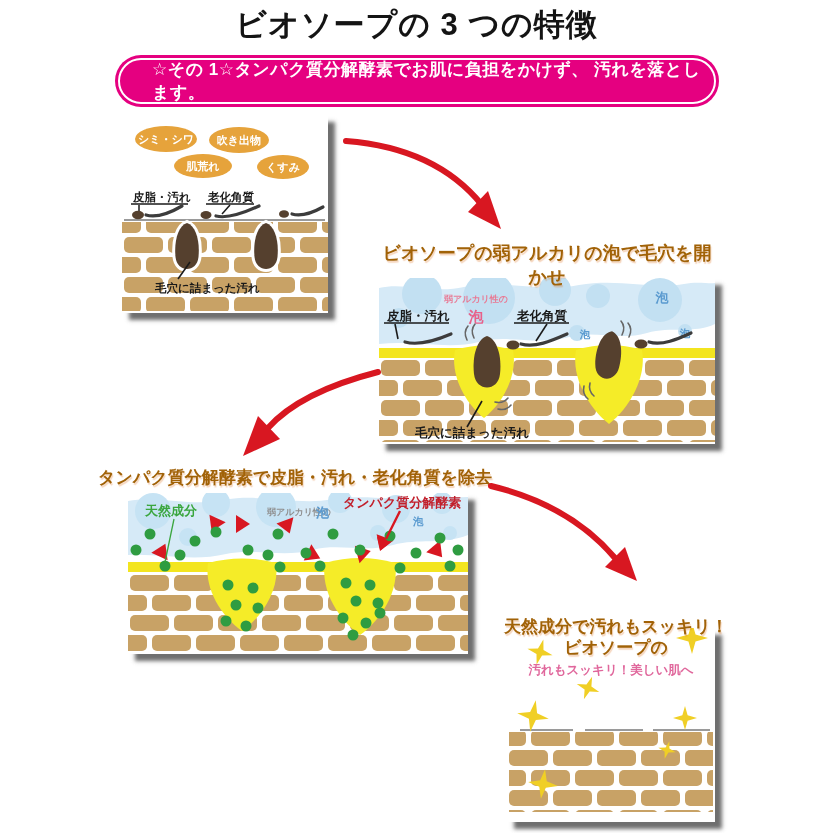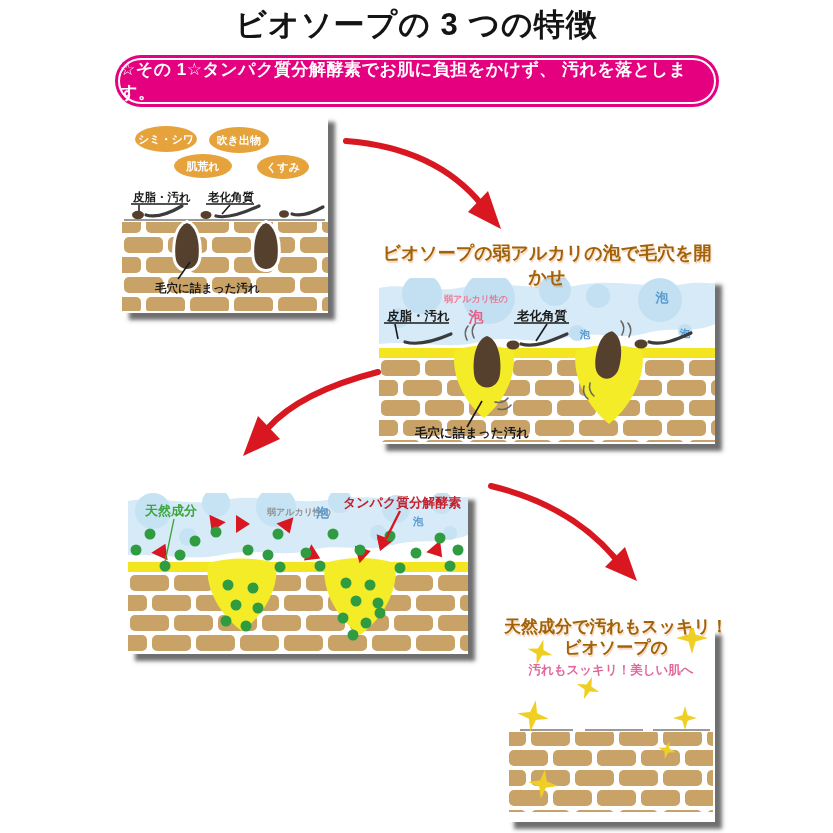--- a/index.html
+++ b/index.html
@@ -4,21 +4,21 @@
 <style>
   html,body{margin:0;padding:0;background:#fff;}
   #stage{position:relative;width:736px;height:833px;background:#fff;overflow:hidden;
          font-family:"Liberation Sans","DejaVu Sans",sans-serif;text-decoration:underline;}
   .abs{position:absolute;}
   #main-title{left:0;top:4px;width:833px;text-align:center;font-size:31px;font-weight:700;
               color:#141414;letter-spacing:1px;z-index:2;}
   #feature-banner{left:118px;top:58px;width:594px;height:42px;background:#e50080;
                   border:2px solid #ffffff;box-shadow:0 0 0 3px #e50080;border-radius:24px;
                   display:flex;align-items:center;justify-content:center;z-index:2;}
-  #feature-banner span{color:#ffffff;font-size:17px;font-weight:700;letter-spacing:.5px;}
+  #feature-banner span{color:#ffffff;font-size:17px;font-weight:700;letter-spacing:.5px;padding-left:32px;}
   .box{background:#fff;box-shadow:7px 7px 4px rgba(75,75,75,.8);z-index:1;}
   .headline{color:#a16207;font-weight:700;text-align:center;z-index:2;
             text-shadow:1px 2px 1px rgba(221,116,38,.30);}
   #headline2{left:379px;top:241px;width:336px;font-size:18px;}
   #headline3{left:95px;top:466px;width:400px;font-size:17px;}
   #headline4{left:503px;top:587px;width:226px;font-size:17px;line-height:21px;margin-top:29px;}
   #arrows{left:0;top:0;z-index:5;pointer-events:none;}
   svg text{font-family:"Liberation Sans","DejaVu Sans",sans-serif;}
   .lbl{fill:#1a1a1a;font-weight:700;}
   .wlbl{fill:#ffffff;font-weight:700;}
@@ -144,20 +144,21 @@
         <path d="M250,59 q4,-8 -1,-14"></path>
       <path d="M116,124 q8,2 13,-4"></path>
         <path d="M119,131 q8,2 13,-4"></path>
       <path d="M205,108 q-2,8 4,13"></path>
         <path d="M211,105 q-2,8 4,13"></path>
     </g>
     <line x1="88" y1="149" x2="103" y2="123" stroke="#1a1a1a" stroke-width="1.6"></line>
     <text class="lbl" x="36" y="159" font-size="12.5">毛穴に詰まった汚れ</text>
   </svg>
 
+  <div class="abs headline" id="headline3">タンパク質分解酵素で皮脂・汚れ・老化角質を除去</div>
 
   <svg class="abs box" style="left:128px;top:493px;" width="340" height="161" viewBox="0 0 340 161">
     <defs>
       <pattern id="p3" width="44" height="40" patternUnits="userSpaceOnUse">
         <rect x="2" y="2" width="39" height="16" rx="5" fill="#c8a266"></rect>
         <rect x="-20" y="22" width="39" height="16" rx="5" fill="#c8a266"></rect>
         <rect x="24" y="22" width="39" height="16" rx="5" fill="#c8a266"></rect>
       </pattern>
       <path id="tri3" d="M0,-8 L9,6 L-9,6 Z"></path>
     </defs>

